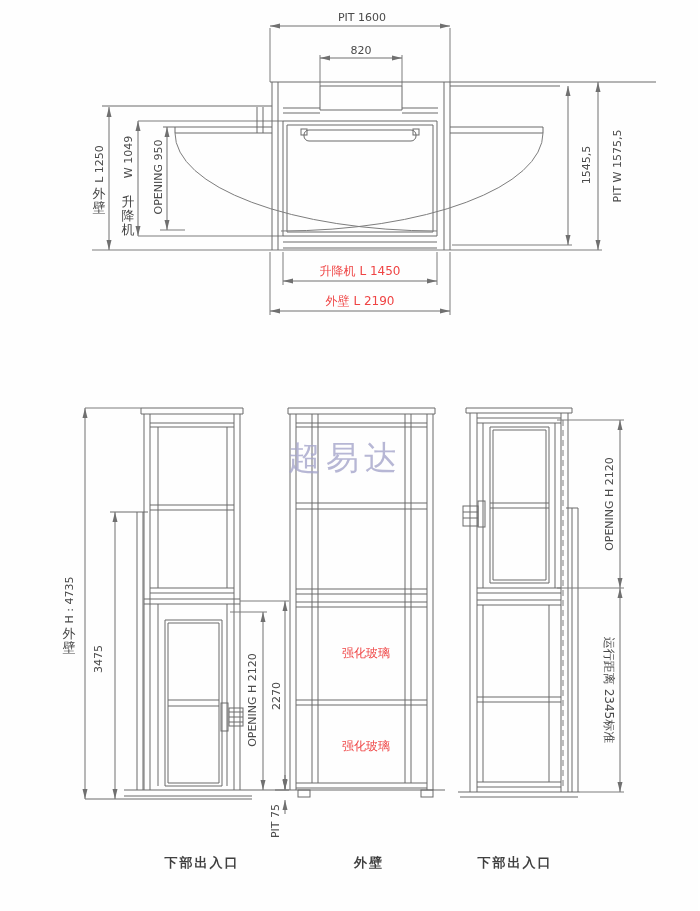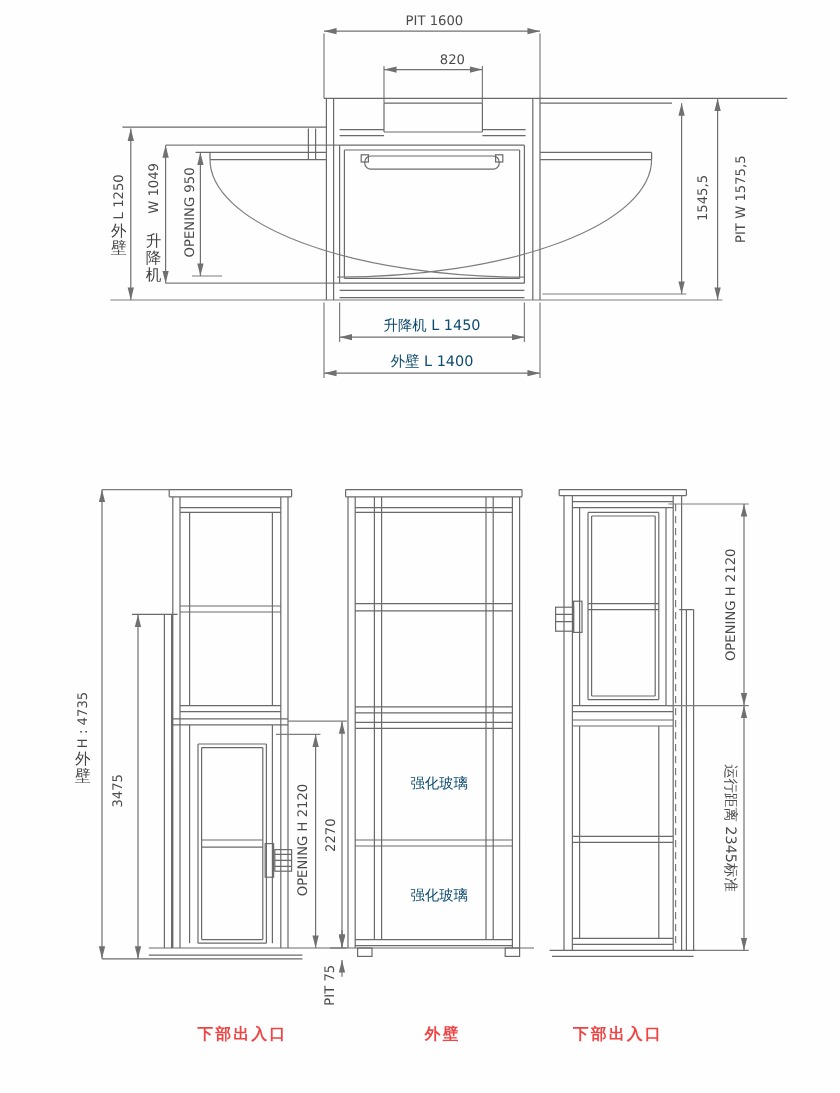--- a/index.html
+++ b/index.html
@@ -5,26 +5,26 @@
   html,body{margin:0;padding:0;background:#ffffff;}
   #stage{position:relative;width:698px;height:911px;background:#fefefe;overflow:hidden;
          font-family:"DejaVu Sans","Liberation Sans",sans-serif;}
   svg{position:absolute;left:0;top:0;}
   .ln{stroke:#6a6a6a;stroke-width:1;fill:none;}
   .ln2{stroke:#7d7d7d;stroke-width:1;fill:none;}
   .dim{stroke:#707070;stroke-width:1;fill:none;}
   .dash{stroke:#7d7d7d;stroke-width:1;fill:none;stroke-dasharray:6 4;}
   .lbl{position:absolute;font-size:11px;color:#4a4a4a;white-space:nowrap;
        transform:translate(-50%,-50%);line-height:1;}
-  .lbl.cn{font-size:12px;color:#0c4a6e;}
+  .lbl.cn{font-size:12px;color:#ef4444;}
   .vlat{transform:translate(-50%,-50%) rotate(-90deg);}
   .vlat90{transform:translate(-50%,-50%) rotate(90deg);font-size:12px;}
   .vcjk{transform:translate(-50%,-50%);width:15px;line-height:14px;font-size:13px;
         word-break:break-all;text-align:center;white-space:normal;color:#454545;}
-  .caption{font-size:13px;font-weight:bold;color:#ef4444;letter-spacing:2px;}
+  .caption{font-size:13px;font-weight:bold;color:#404040;letter-spacing:2px;}
   .watermark{position:absolute;transform:translate(-50%,-50%);font-size:33px;
        letter-spacing:5px;color:#a6a6cb;opacity:.8;white-space:nowrap;}
 </style>
 </head>
 <body>
 
 <div id="stage">
 
 <svg width="700" height="911" viewBox="0 0 700 911">
   <defs>
@@ -147,41 +147,42 @@
     <path class="ln2" d="M557,420 H624 M557,588 H624 M580,792 H624"></path>
 
     <g>
       <line class="dim" x1="620" y1="420" x2="620" y2="588" marker-start="url(#arw)" marker-end="url(#arw)"></line>
       <line class="dim" x1="620" y1="588" x2="620" y2="792" marker-start="url(#arw)" marker-end="url(#arw)"></line>
     </g>
   </g>
 </svg>
 
 <span class="lbl" style="left:362px;top:17px;">PIT 1600</span>
-<span class="lbl" style="left:377px;top:50px;">820</span>
+<span class="lbl" style="left:361px;top:50px;">820</span>
 <span class="lbl vlat" style="left:99px;top:164px;">L 1250</span>
 <span class="lbl vcjk" style="left:99px;top:201px;">外壁</span>
 <span class="lbl vlat" style="left:128px;top:157px;">W 1049</span>
 <span class="lbl vcjk" style="left:128px;top:204px;margin-top:12px;">升降机</span>
 <span class="lbl vlat" style="left:158px;top:177px;">OPENING 950</span>
 <span class="lbl vlat" style="left:586px;top:165px;">1545,5</span>
 <span class="lbl vlat" style="left:617px;top:166px;">PIT W 1575,5</span>
 <span class="lbl cn" style="left:360px;top:271px;">升降机 L 1450</span>
-<span class="lbl cn" style="left:360px;top:301px;">外壁 L 1400</span>
+<span class="lbl cn" style="left:360px;top:301px;">外壁 L 2190</span>
 
 <span class="lbl vlat" style="left:69px;top:600px;">H : 4735</span>
 <span class="lbl vcjk" style="left:69px;top:641px;">外壁</span>
 <span class="lbl vlat" style="left:98px;top:659px;">3475</span>
 <span class="lbl vlat" style="left:252px;top:700px;">OPENING H 2120</span>
 <span class="lbl vlat" style="left:276px;top:696px;">2270</span>
 <span class="lbl vlat" style="left:275px;top:821px;">PIT 75</span>
 <span class="lbl caption" style="left:202px;top:862px;transform:translate(-50%,-50%);">下部出入口</span>
 
 <span class="lbl cn" style="left:366px;top:653px;">强化玻璃</span>
 <span class="lbl cn" style="left:366px;top:746px;">强化玻璃</span>
 <span class="lbl caption" style="left:369px;top:862px;transform:translate(-50%,-50%);">外壁</span>
 
 <span class="lbl vlat" style="left:609px;top:504px;">OPENING H 2120</span>
 <span class="lbl vlat90" style="left:609px;top:690px;">运行距离 2345标准</span>
 <span class="lbl caption" style="left:515px;top:862px;transform:translate(-50%,-50%);">下部出入口</span>
 
+<span class="watermark" style="left:345px;top:458px;">超易达</span>
 
 </div>
 
 </body></html>

